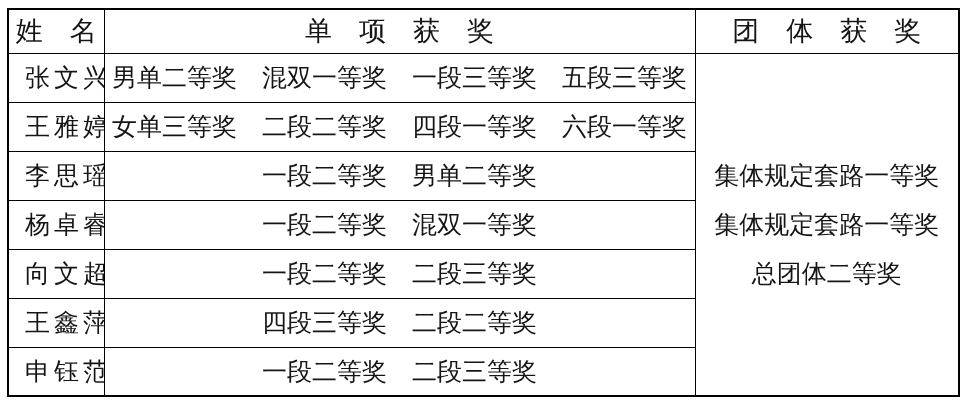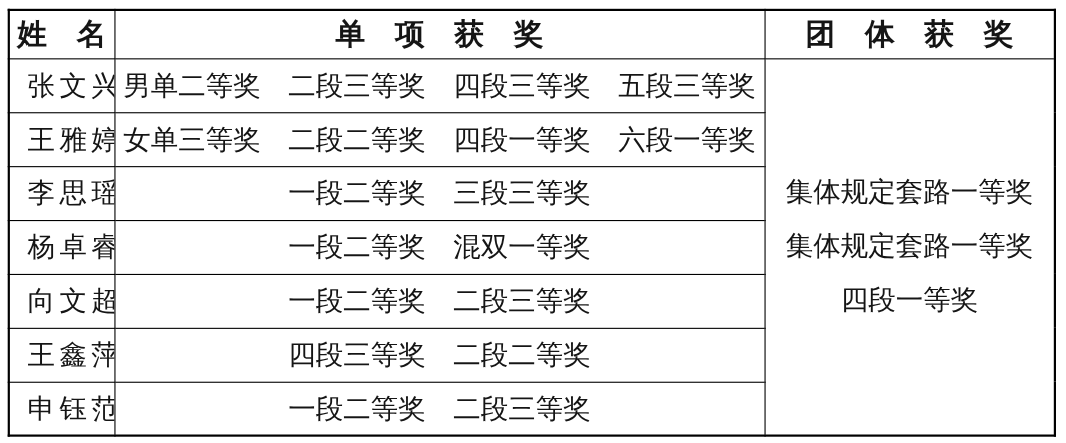--- a/index.html
+++ b/index.html
@@ -32,21 +32,21 @@
     text-align: center;
     vertical-align: middle;
     padding: 0;
     overflow: hidden;
     white-space: nowrap;
   }
   tr.header-row { height: 44px; }
   tr.body-row { height: 49px; }
   th {
     font-size: 27px;
-    font-weight: bold;
+    font-weight: normal;
     letter-spacing: 0;
   }
   td.name-cell {
     font-size: 25px;
     letter-spacing: 4px;
     padding-left: 16px;
   }
   td.awards-cell {
     font-size: 25px;
   }
@@ -73,34 +73,34 @@
     <thead>
       <tr class="header-row">
         <th>姓　名</th>
         <th>单　项　获　奖</th>
         <th>团　体　获　奖</th>
       </tr>
     </thead>
     <tbody>
       <tr class="body-row">
         <td class="name-cell">张文兴</td>
-        <td class="awards-cell">男单二等奖　二段三等奖　四段三等奖　五段三等奖</td>
+        <td class="awards-cell">男单二等奖　混双一等奖　一段三等奖　五段三等奖</td>
         <td class="team-cell" rowspan="7">
           <div class="team-line">集体规定套路一等奖</div>
           <div class="team-line">集体规定套路一等奖</div>
-          <div class="team-line">四段一等奖</div>
+          <div class="team-line">总团体二等奖</div>
         </td>
       </tr>
       <tr class="body-row">
         <td class="name-cell">王雅婷</td>
         <td class="awards-cell">女单三等奖　二段二等奖　四段一等奖　六段一等奖</td>
       </tr>
       <tr class="body-row">
         <td class="name-cell">李思瑶</td>
-        <td class="awards-cell">一段二等奖　三段三等奖</td>
+        <td class="awards-cell">一段二等奖　男单二等奖</td>
       </tr>
       <tr class="body-row">
         <td class="name-cell">杨卓睿</td>
         <td class="awards-cell">一段二等奖　混双一等奖</td>
       </tr>
       <tr class="body-row">
         <td class="name-cell">向文超</td>
         <td class="awards-cell">一段二等奖　二段三等奖</td>
       </tr>
       <tr class="body-row">

